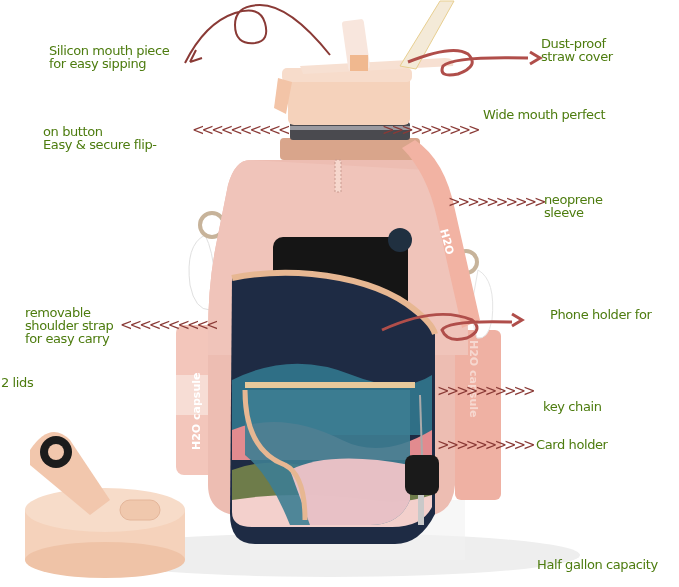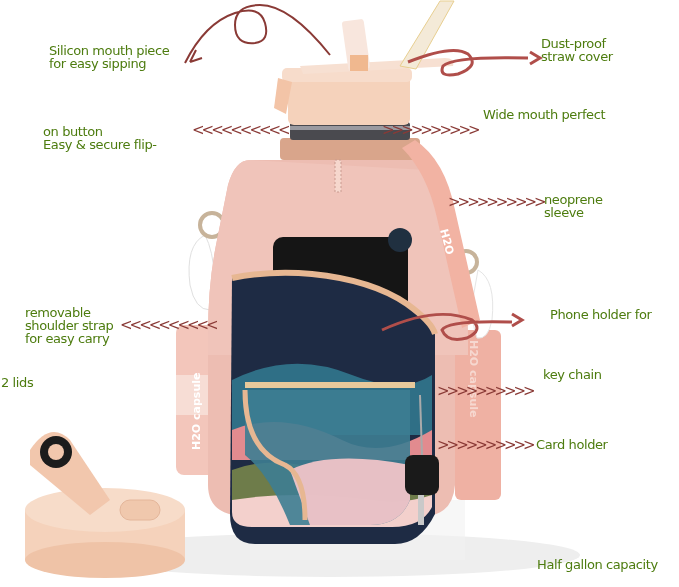--- a/index.html
+++ b/index.html
@@ -161,21 +161,21 @@
 
 <div class="label" style="left:544px; top:193px;">
   <span>neoprene</span>
   <span>sleeve</span>
 </div>
 
 <div class="label" style="left:526px; top:308px;margin-left:24px;">
   <span>Phone holder for</span>
 </div>
 
-<div class="label" style="left:543px; top:368px;">
+<div class="label" style="left:543px; top:400px;">
   <span>key chain</span>
 </div>
 
 <div class="label" style="left:536px; top:438px;">
   <span>Card holder</span>
 </div>
 
 <div class="label" style="left:537px; top:558px;">
   <span>Half gallon capacity</span>
 </div>

